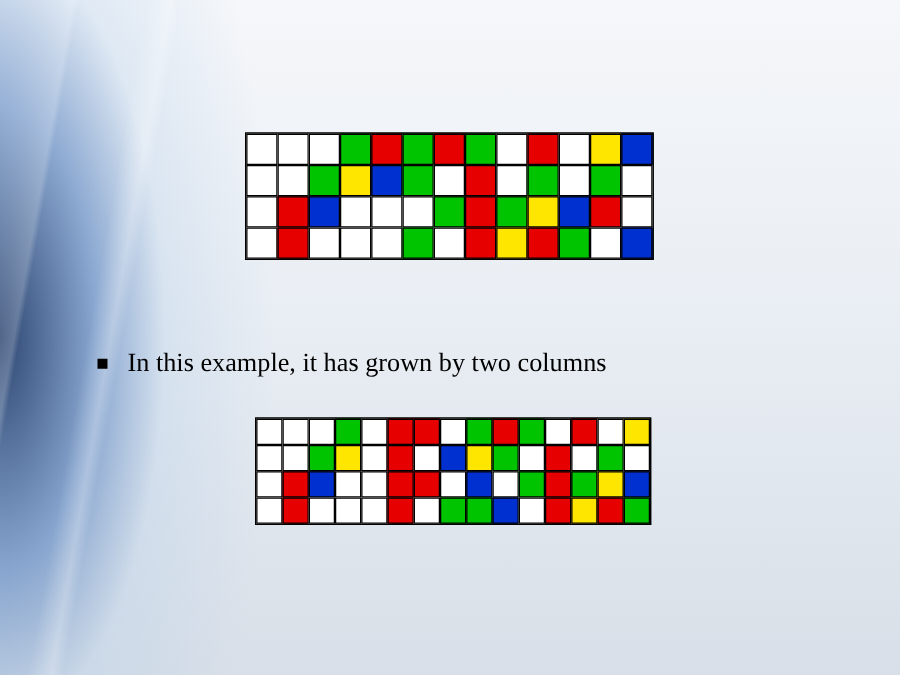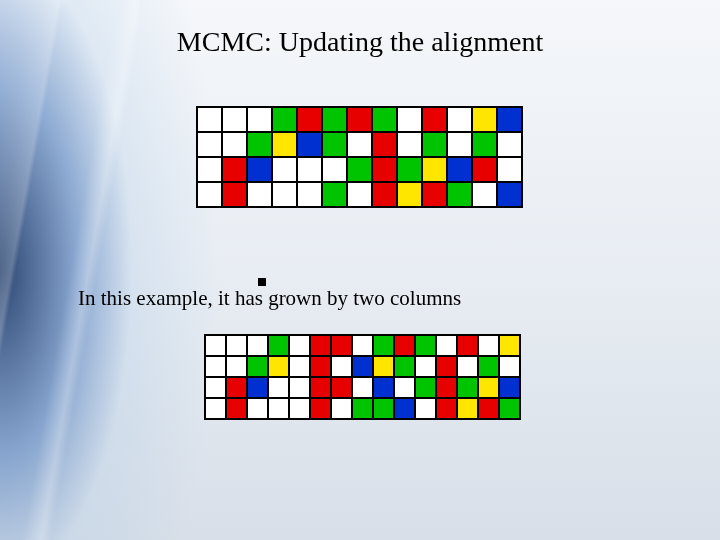--- a/index.html
+++ b/index.html
@@ -47,21 +47,20 @@
     color: #000;
   }
   .bullet-row {
     position: absolute;
     left: 78px;
     top: 278px;
     display: flex;
     align-items: center;
     font-size: 21px;
     color: #000;
-    flex-direction: column;
   }
   .bullet-row .sq {
     width: 8px;
     height: 8px;
     background: #000;
     margin-right: 16px;
     flex: 0 0 auto;
   }
   .grid {
     position: absolute;
@@ -85,21 +84,20 @@
     left: 204px;
     grid-template-columns: repeat(15, 21px);
     grid-template-rows: repeat(4, 21px);
   }
 </style>
 </head>
 <body>
 
 <div class="slide">
 
-  <div class="title">MCMC: Updating the alignment</div>
 
   <div class="grid grid1">
       <div class="cell" style="background: rgb(255, 255, 255);"></div>
       <div class="cell" style="background: rgb(255, 255, 255);"></div>
       <div class="cell" style="background: rgb(255, 255, 255);"></div>
       <div class="cell" style="background: rgb(0, 196, 0);"></div>
       <div class="cell" style="background: rgb(230, 0, 0);"></div>
       <div class="cell" style="background: rgb(0, 196, 0);"></div>
       <div class="cell" style="background: rgb(230, 0, 0);"></div>
       <div class="cell" style="background: rgb(0, 196, 0);"></div>

